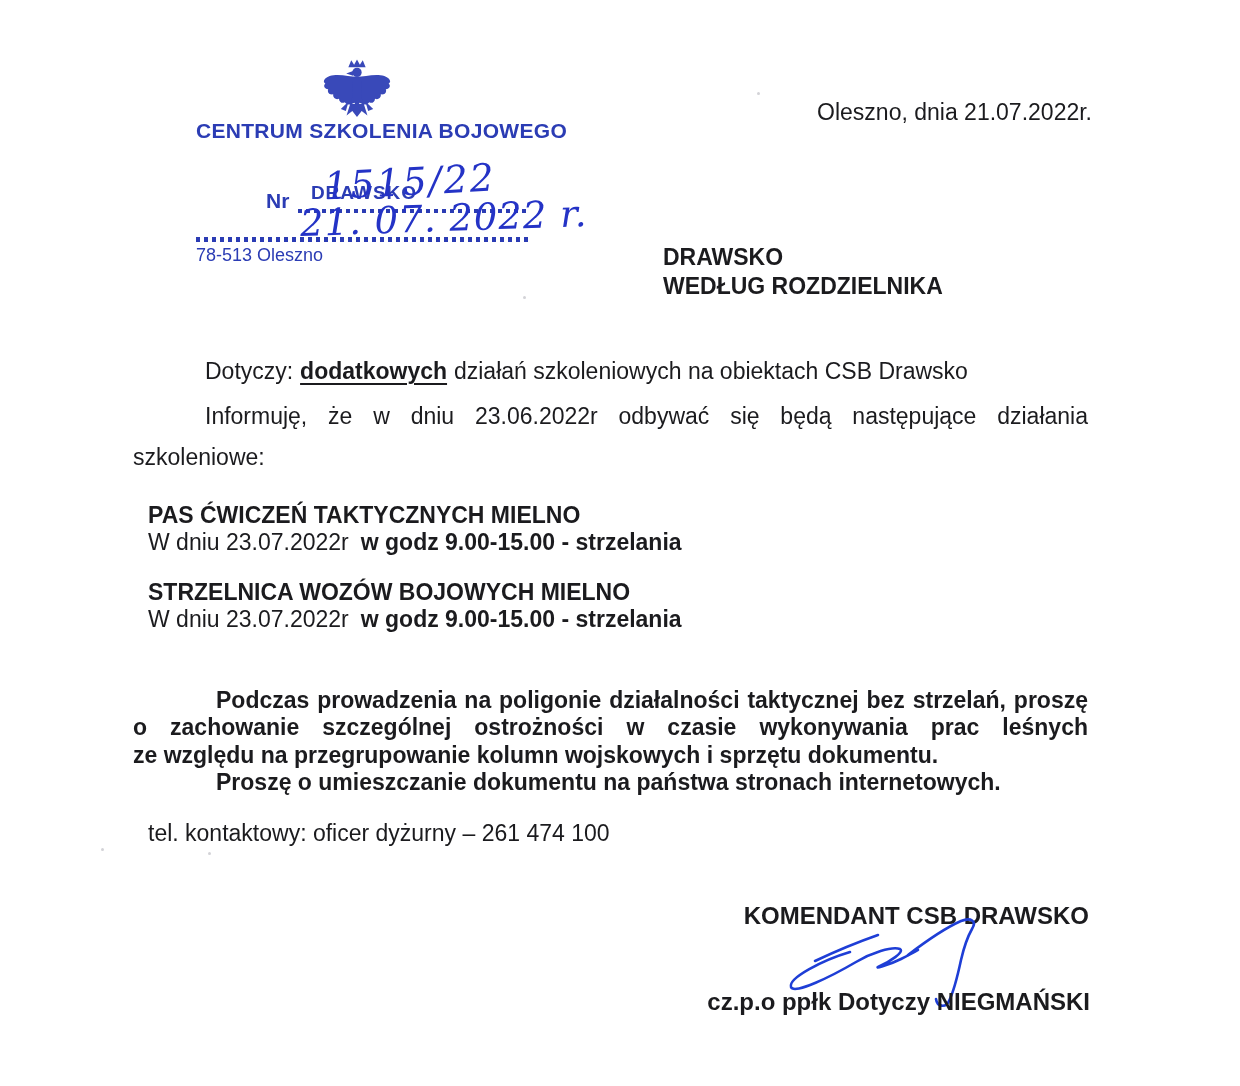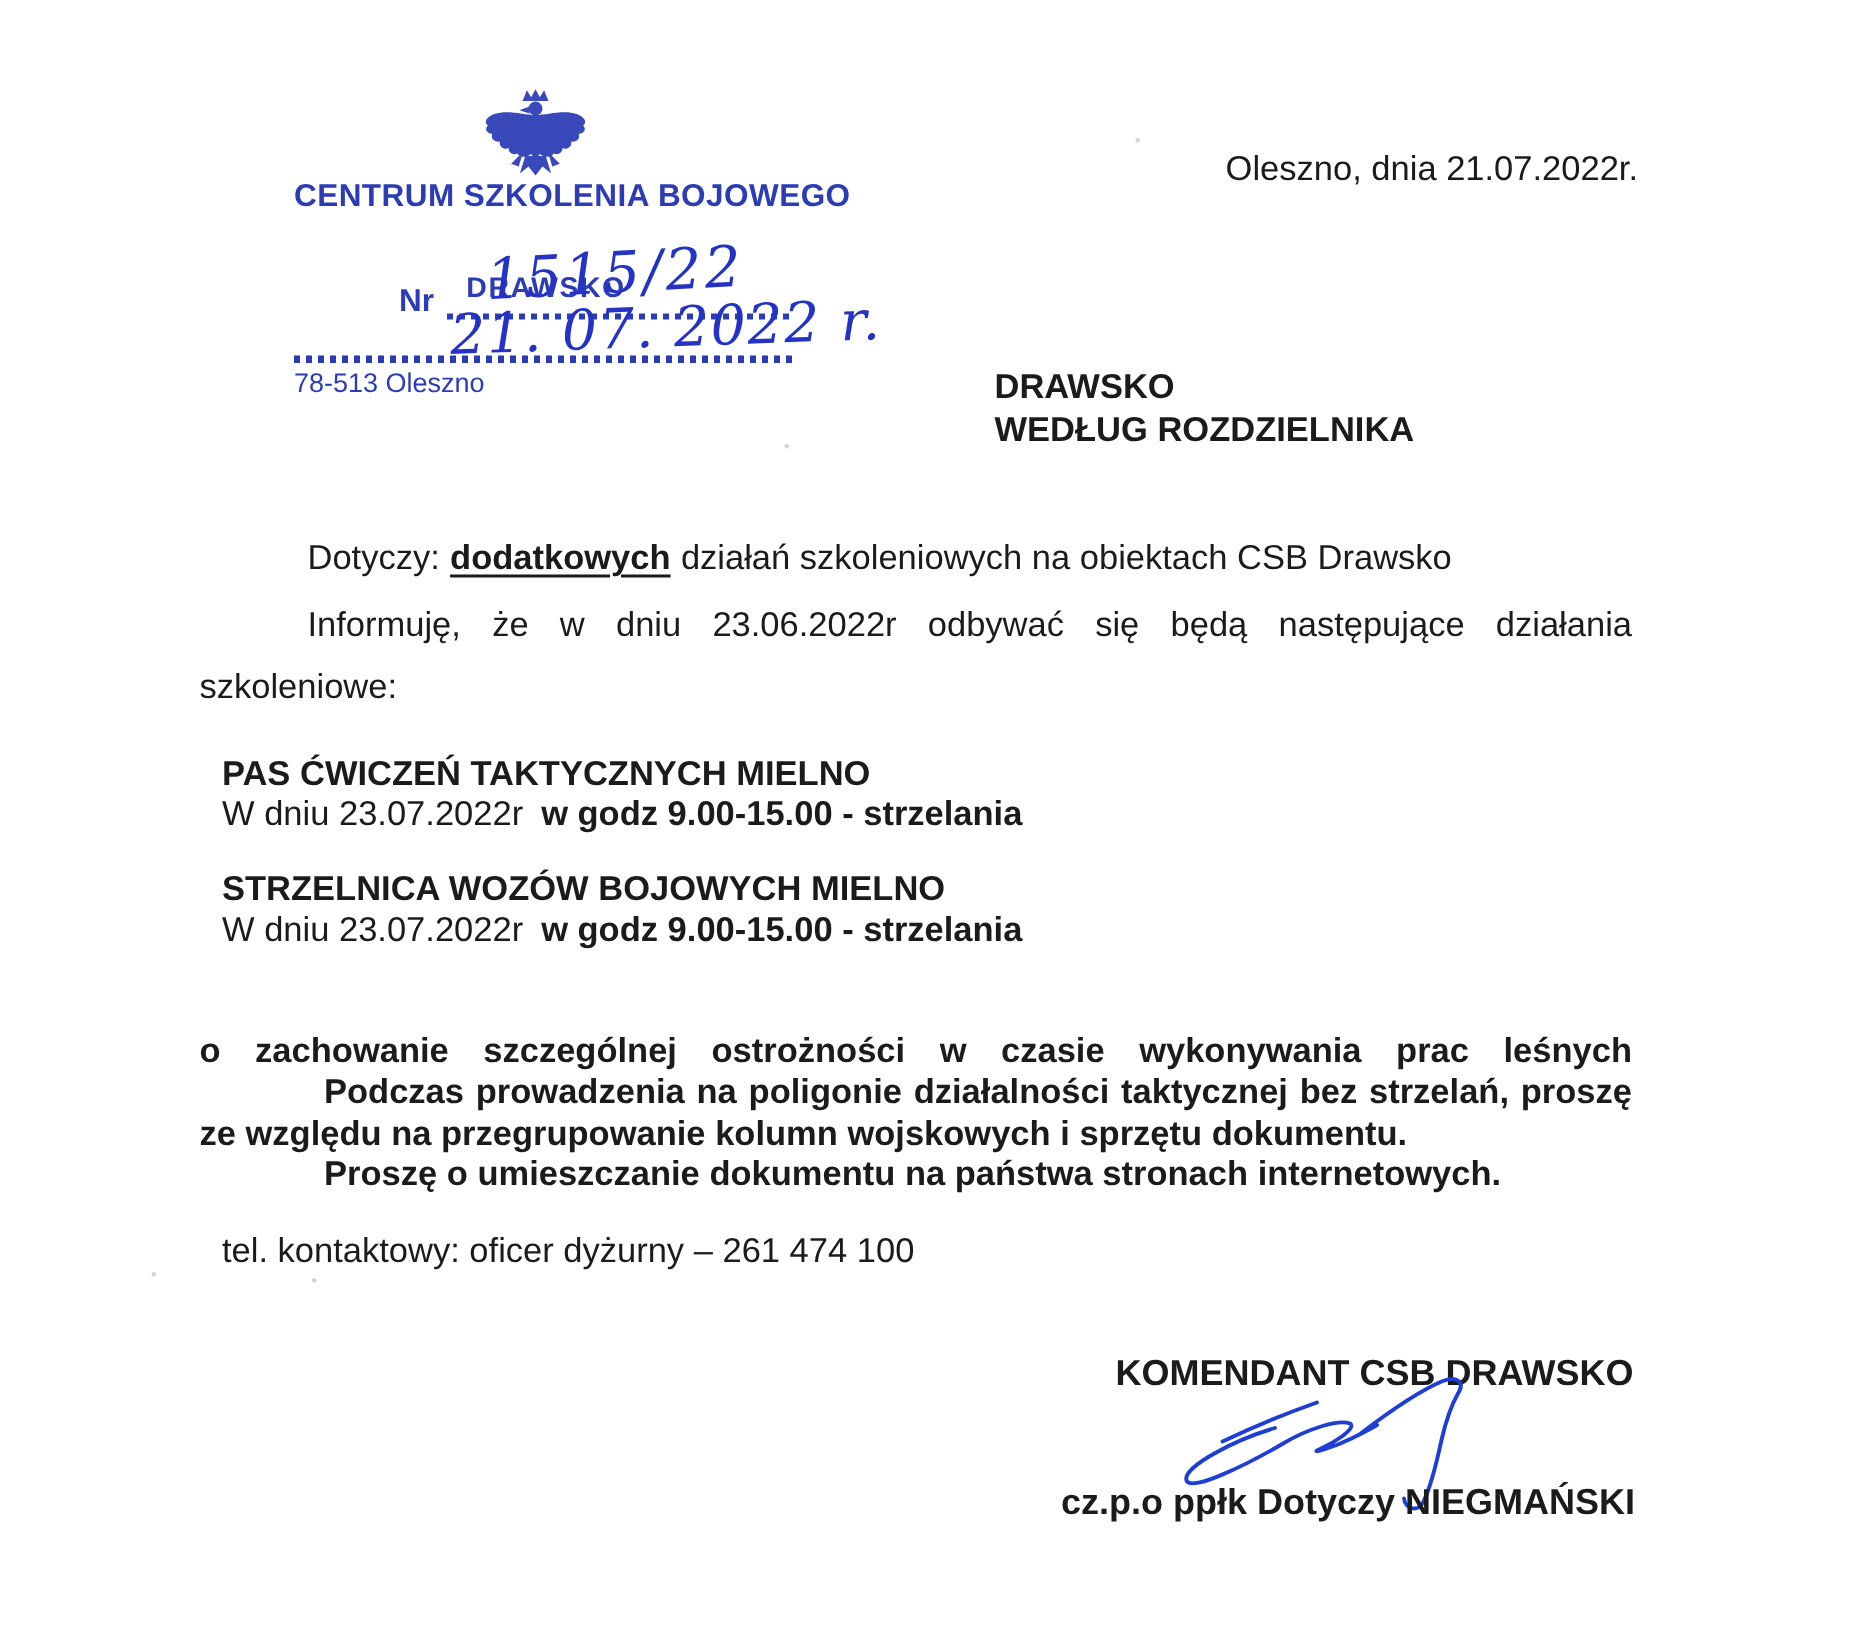--- a/index.html
+++ b/index.html
@@ -98,22 +98,22 @@
   </div>
 
   <div class="activity act2">
     <div class="ttl">STRZELNICA WOZÓW BOJOWYCH MIELNO</div>
     <div>
       <span>W dniu 23.07.2022r</span><span class="tm">w godz 9.00-15.00 - strzelania</span>
     </div>
   </div>
 
   <div class="notice">
+    <div class="stretch ind83">Podczas prowadzenia na poligonie działalności taktycznej bez strzelań, proszę</div>
     <div class="stretch">o zachowanie szczególnej ostrożności w czasie wykonywania prac leśnych</div>
-    <div class="stretch ind83">Podczas prowadzenia na poligonie działalności taktycznej bez strzelań, proszę</div>
     <div>ze względu na przegrupowanie kolumn wojskowych i sprzętu dokumentu.</div>
     <div class="ind83">Proszę o umieszczanie dokumentu na państwa stronach internetowych.</div>
   </div>
 
   <div class="contact">tel. kontaktowy: oficer dyżurny – 261 474 100</div>
 
   <div class="sig-title">KOMENDANT CSB DRAWSKO</div>
 
   <svg class="sig-svg" viewBox="0 0 225 112" xmlns="http://www.w3.org/2000/svg">
     <g fill="none" stroke="#1e3ed6" stroke-width="2.6" stroke-linecap="round" stroke-linejoin="round">

